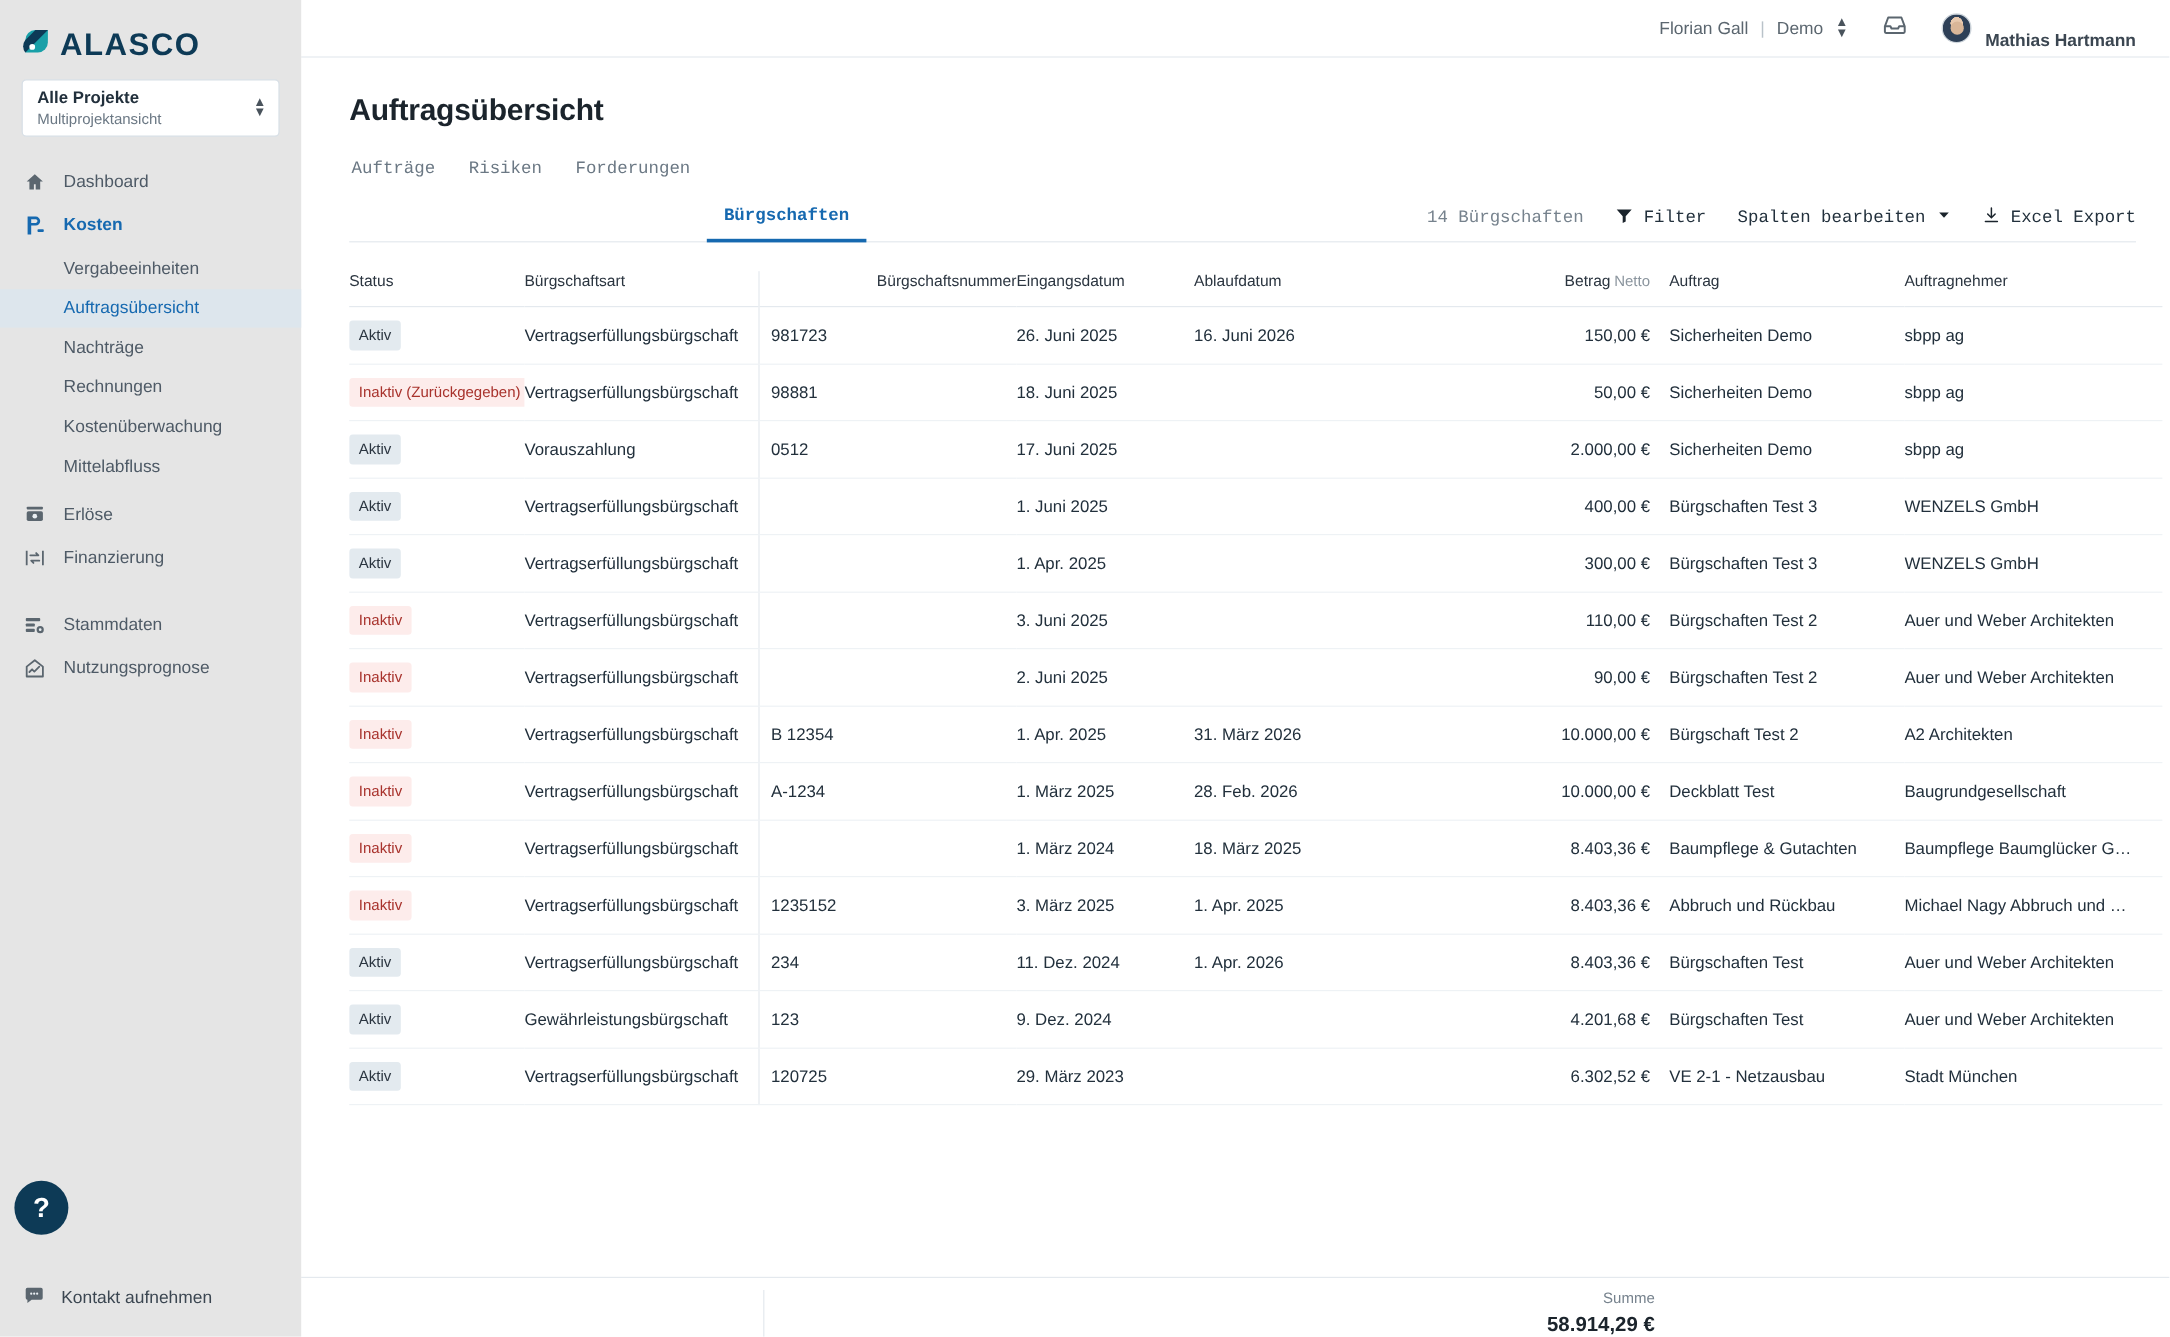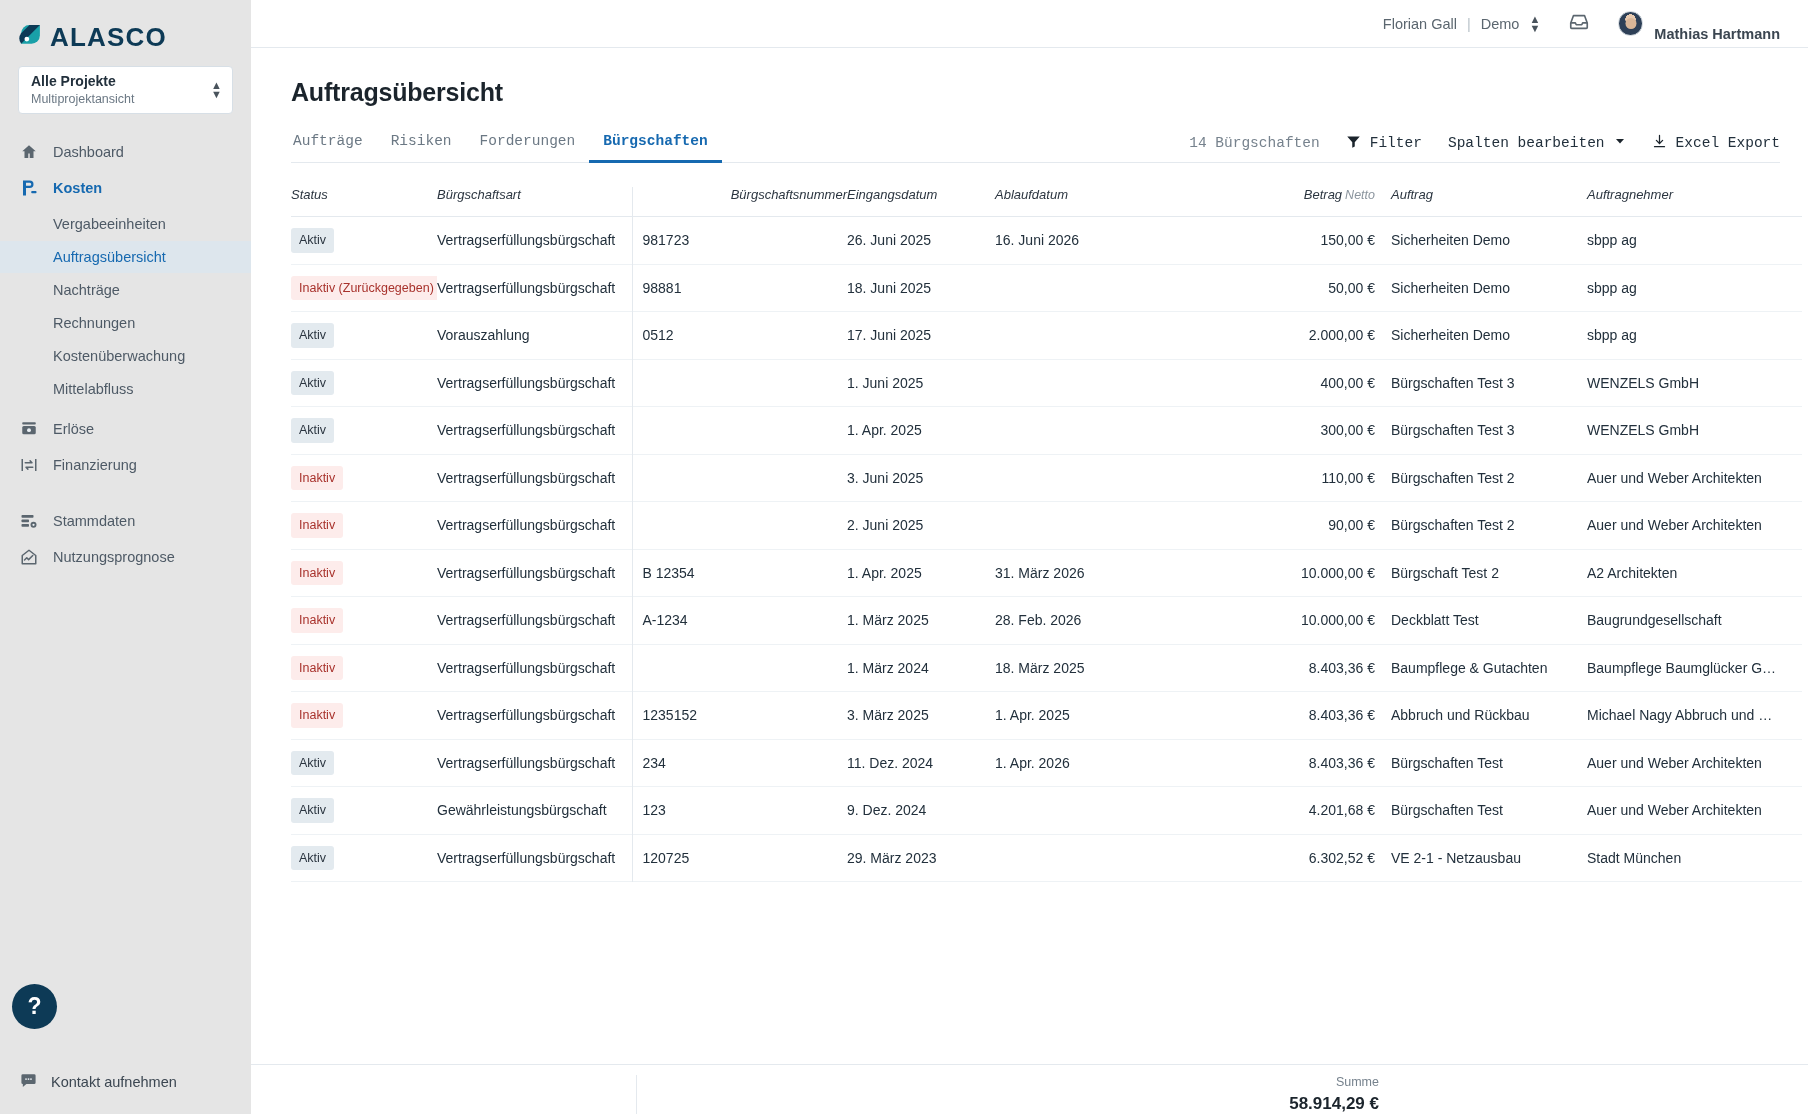--- a/index.html
+++ b/index.html
@@ -122,34 +122,33 @@
     border-bottom: 1px solid #e4e9ee;
     font-family: Liberation Mono, monospace;
   }
   .tabs { display: flex; gap: 0; }
   .tab {
     font-size: 14.5px; color: #6b7884; cursor: pointer;
     padding: 6px 14px 11px 14px; border-bottom: 3px solid transparent;
     margin-bottom: -1px;
   }
   .tab:first-child { padding-left: 2px; }
-  .tab.active { color: #1669b0; font-weight: 700; border-bottom-color: #1669b0; }
+  .tab.active { color: #1669b0; font-weight: 700; border-bottom-color: #1669b0; margin-top: 39px; }
 
   .toolbar { display: flex; align-items: center; gap: 26px; padding-bottom: 9px; }
   .count { font-size: 14.5px; color: #76828d; }
   .tool { display: flex; align-items: center; gap: 9px; font-size: 14.5px; color: #22303c; cursor: pointer; }
 
   
   .table-wrap { margin-top: 24px; flex: 1; min-height: 0; position: relative; }
   table { width: 100%; border-collapse: collapse; table-layout: fixed; }
   th {
     font-size: 13px; font-weight: 400; color: #2b3540;
     text-align: left; padding: 0 0 14px 0; vertical-align: bottom;
     white-space: nowrap;
-    font-style: italic;
   }
   th.num, td.num { text-align: right; }
   thead tr { border-bottom: 1px solid #e4e9ee; }
   td {
     font-size: 14px; color: #22303c; padding: 11px 0;
     white-space: nowrap; overflow: hidden; text-overflow: ellipsis;
     vertical-align: middle;
   }
   tbody tr { border-bottom: 1px solid #eef2f5; }
   .sep-left { border-left: 1px solid #e4e9ee; padding-left: 10px; }

